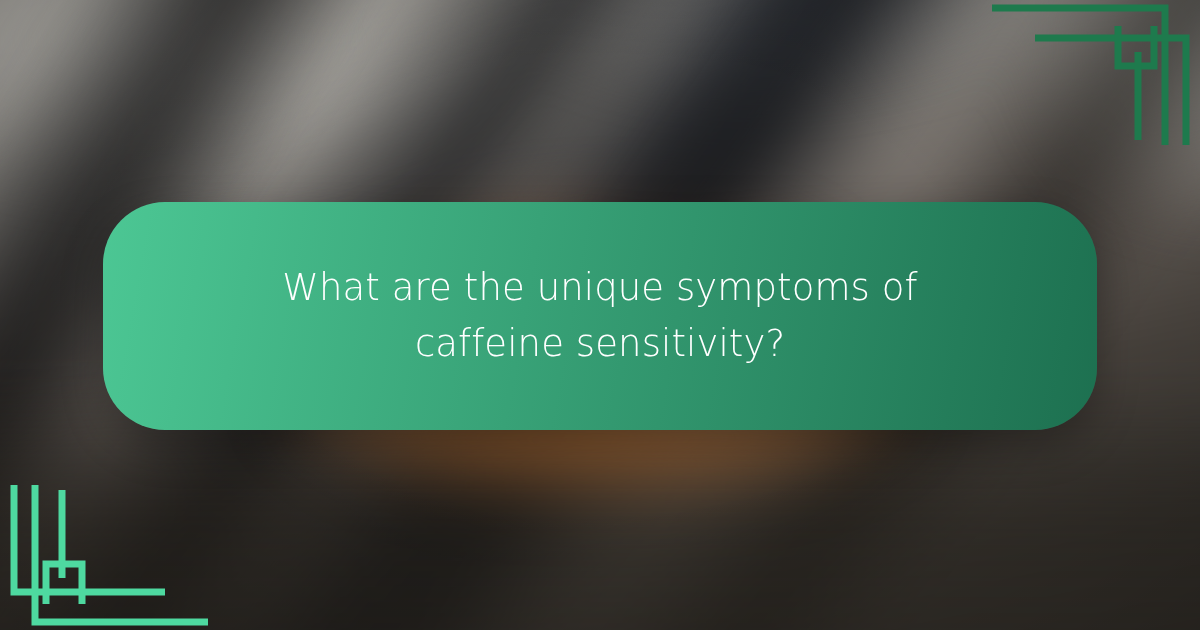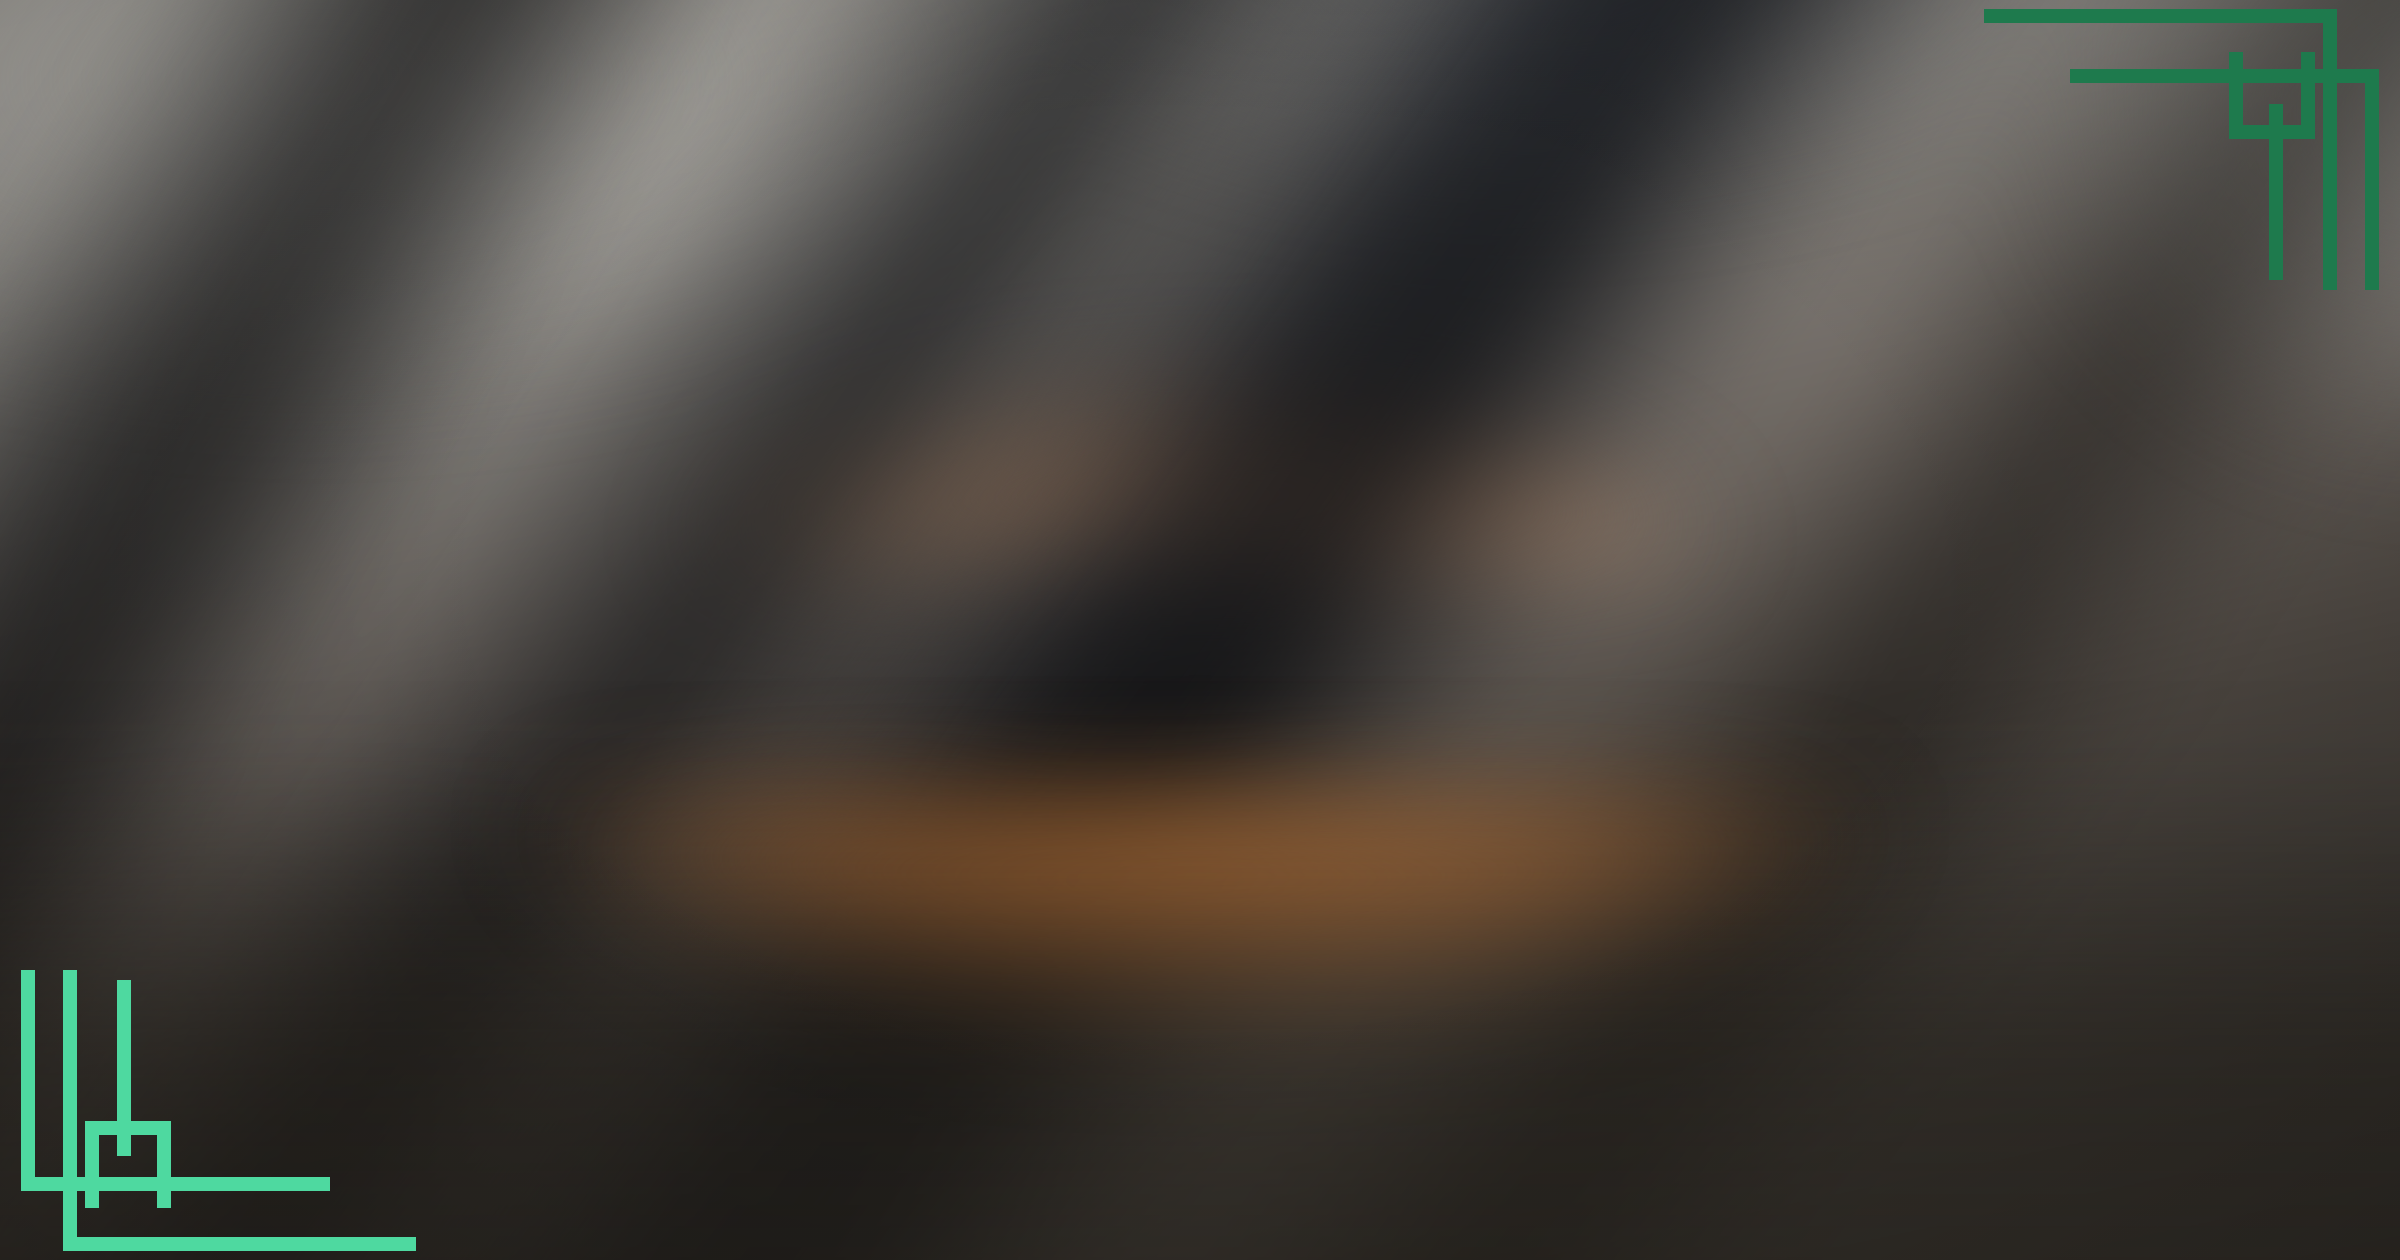--- a/index.html
+++ b/index.html
@@ -163,14 +163,17 @@
 
         <path d="M 165 107 H 14 V 0"></path>
 
         <path d="M 82 119 V 79 H 46 V 119"></path>
 
         <path d="M 62 93 V 5"></path>
       </g>
     </svg>
   </div>
 
+  <div class="card" style="background: linear-gradient(100deg, rgb(76, 199, 148) 0%, rgb(29, 112, 80) 100%); border-radius: 62px;">
+    <div class="card-title" style="color: rgb(255, 255, 255);">What are the unique symptoms of caffeine sensitivity?</div>
+  </div>
 
 </div>
 
 </body></html>

